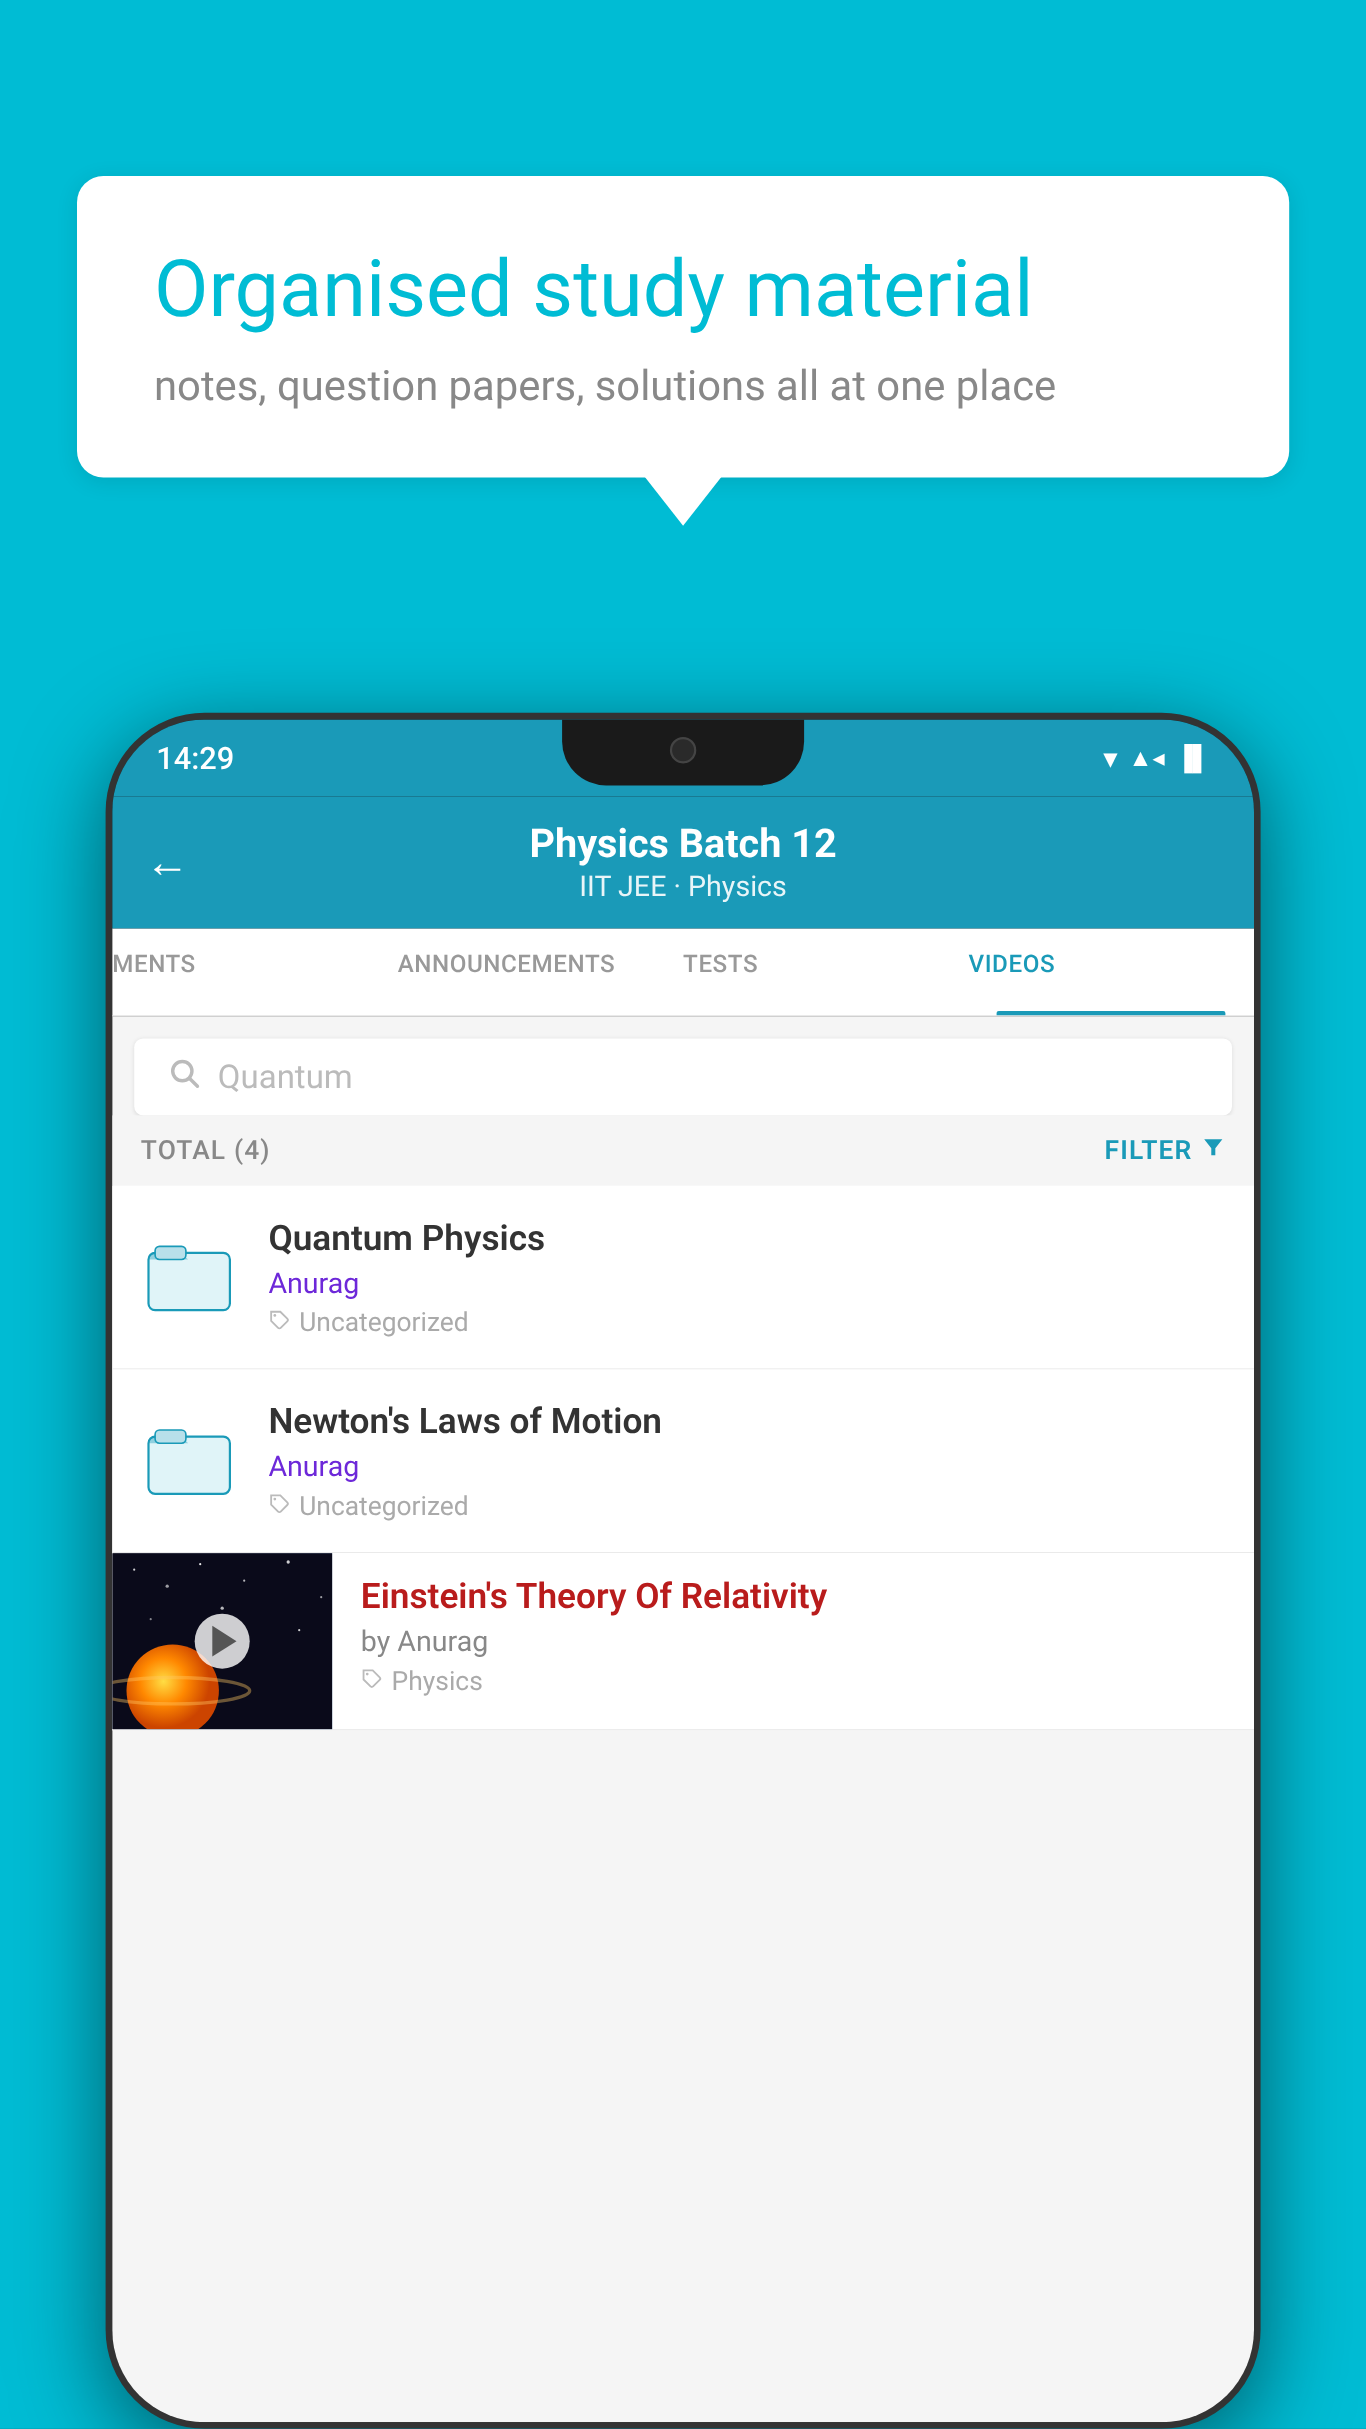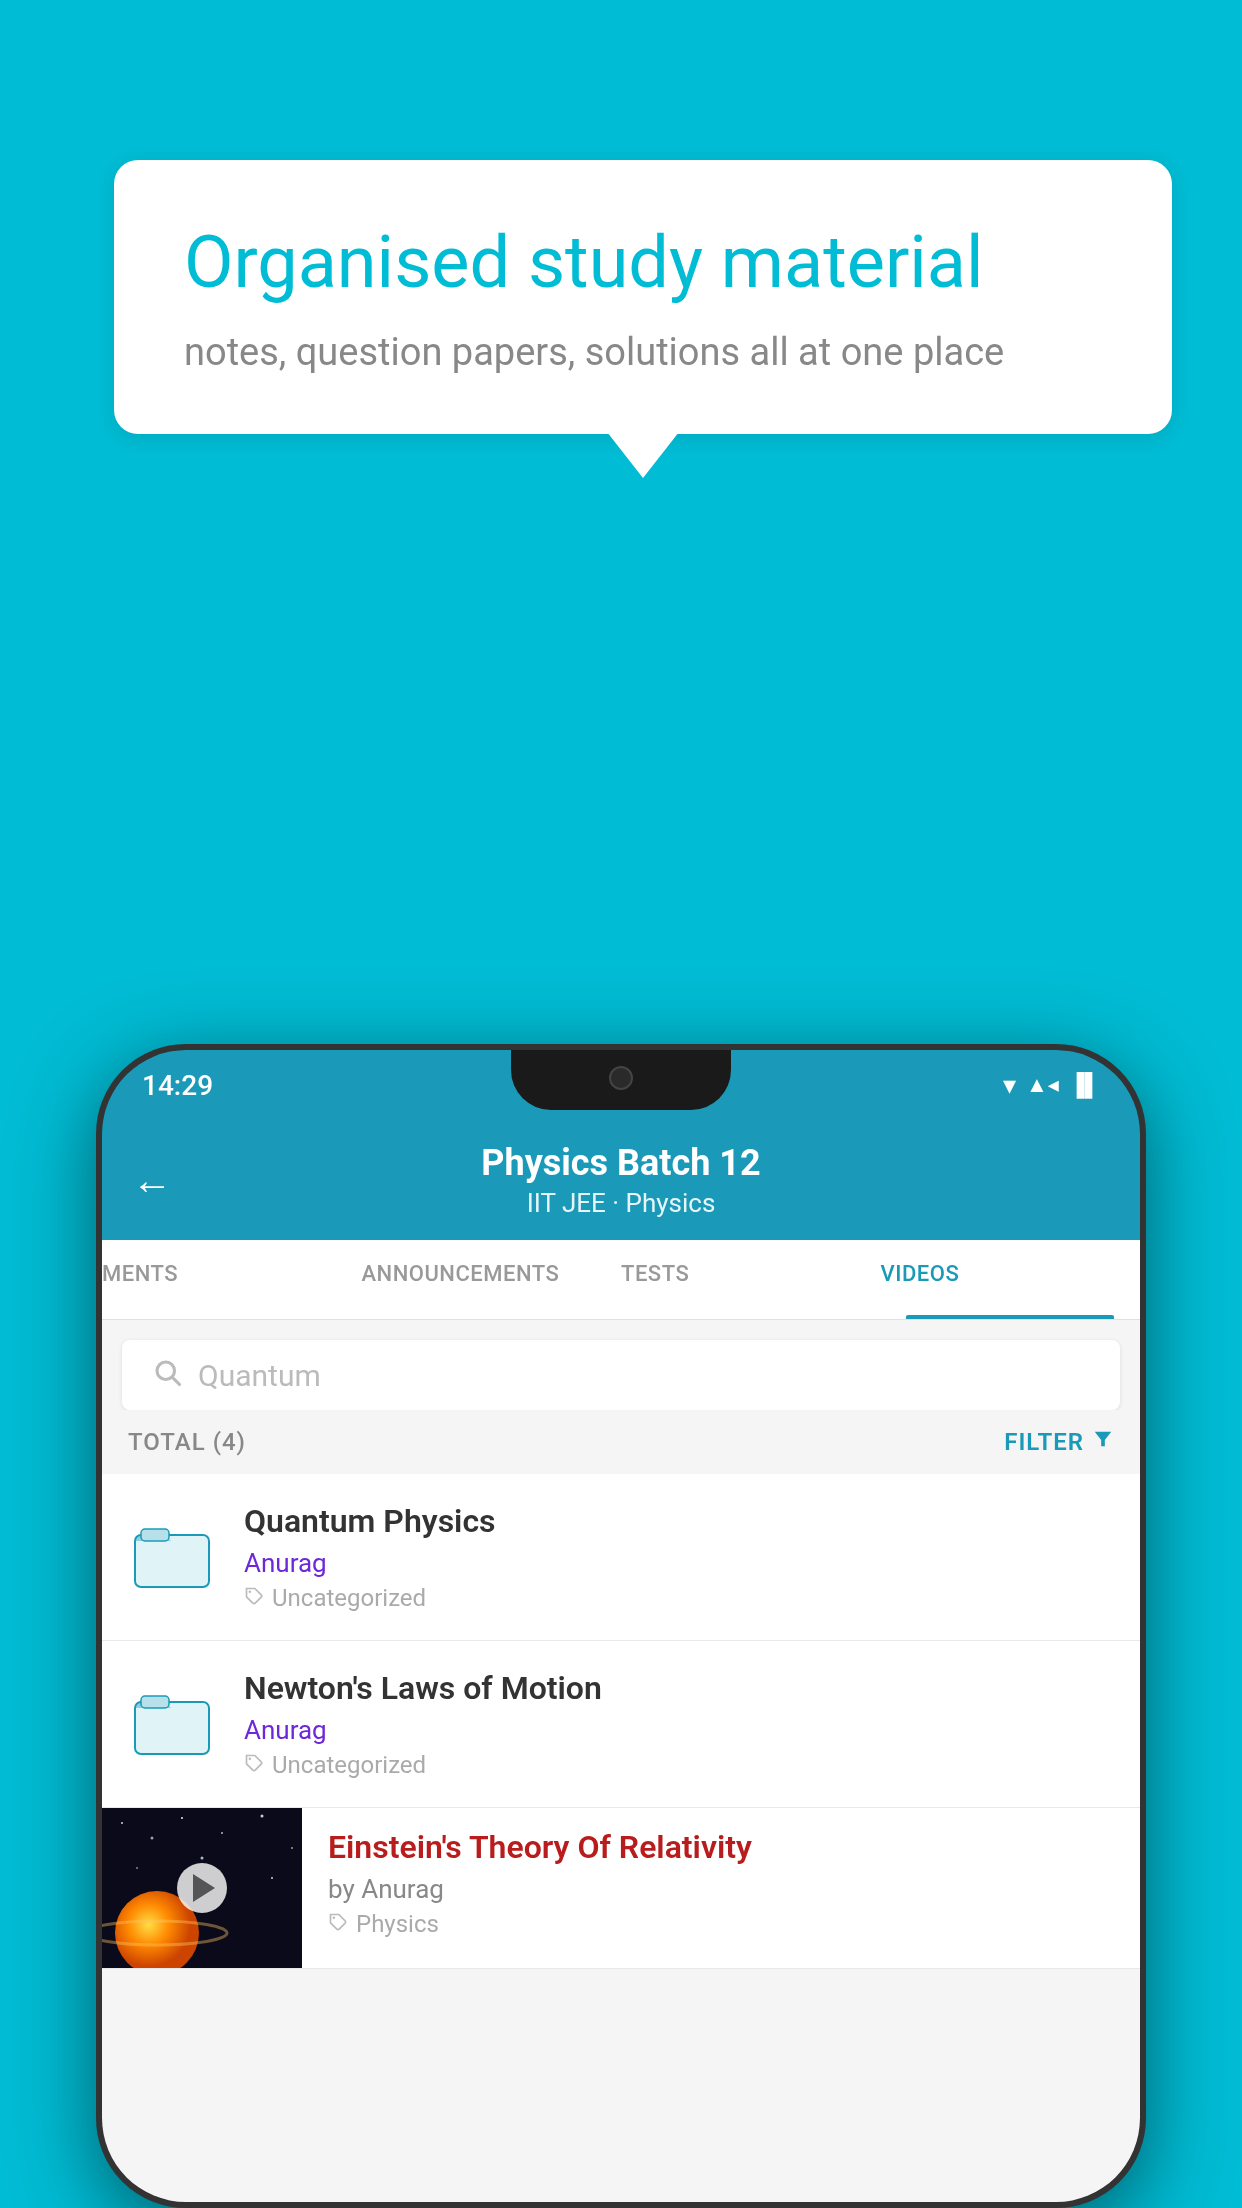--- a/index.html
+++ b/index.html
@@ -20,21 +20,20 @@
       left: 70px;
       right: 70px;
     }
 
     .speech-bubble {
       background: #fff;
       border-radius: 24px;
       padding: 60px 70px;
       box-shadow: 0 4px 20px rgba(0,0,0,0.1);
       position: relative;
-      margin-left: 44px;
     }
 
     .speech-bubble::after {
       content: '';
       position: absolute;
       bottom: -44px;
       left: 50%;
       transform: translateX(-50%);
       width: 0;
       height: 0;
@@ -57,21 +56,21 @@
       font-weight: 400;
     }
 
     
     .phone-frame {
       position: absolute;
       bottom: 0;
       left: 50%;
       transform: translateX(-50%);
       width: 1050px;
-      height: 1164px;
+      height: 1560px;
       background: #1a1a1a;
       border-radius: 90px;
       box-shadow: 0 20px 80px rgba(0,0,0,0.5);
       overflow: hidden;
       border: 6px solid #333;
     }
 
     
     .phone-notch {
       position: absolute;

